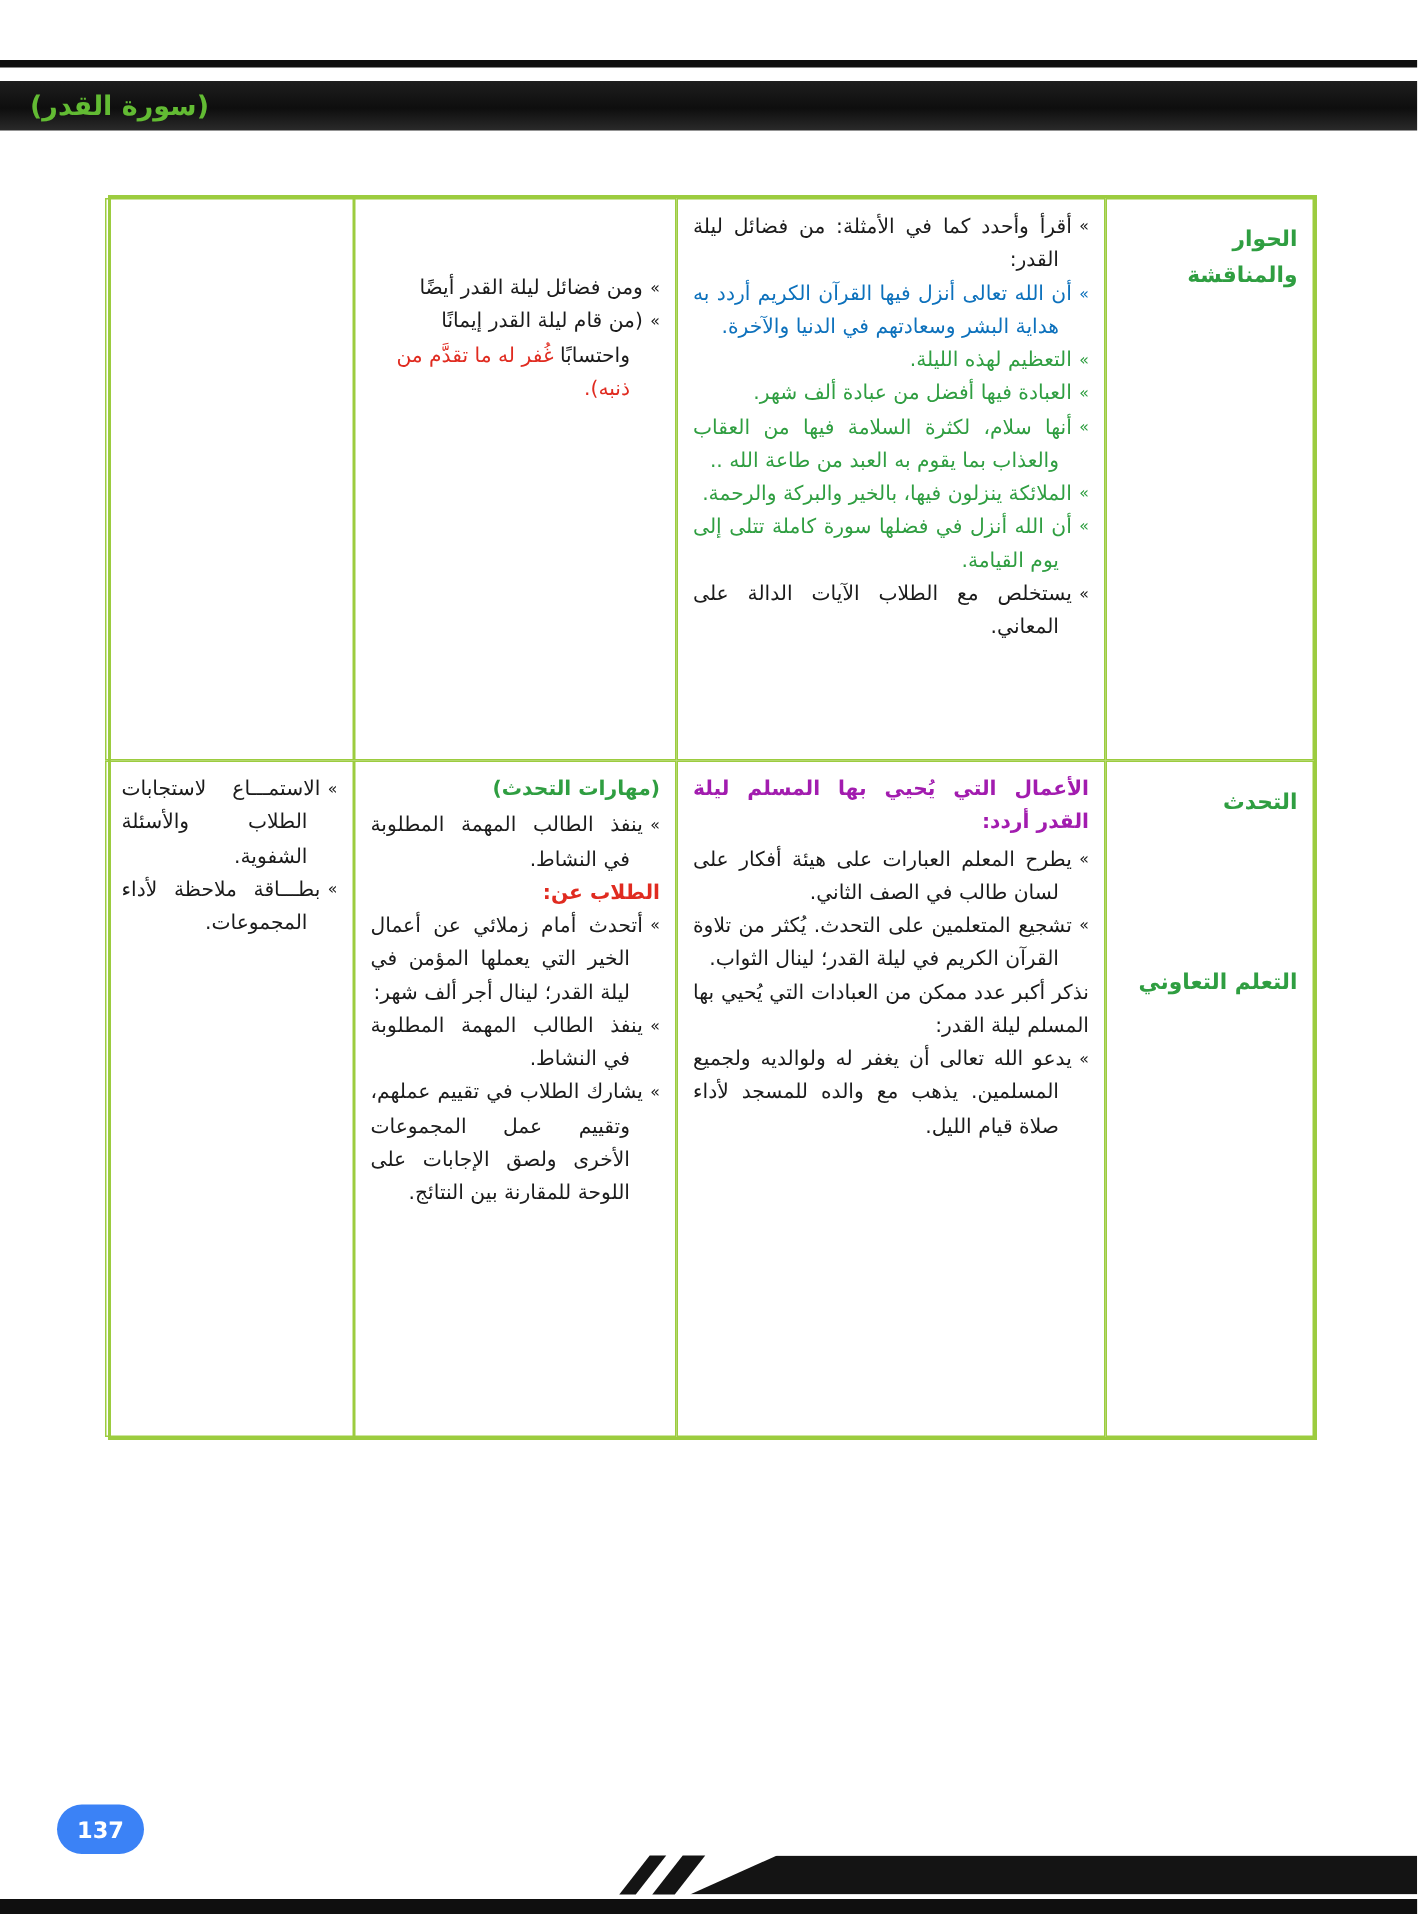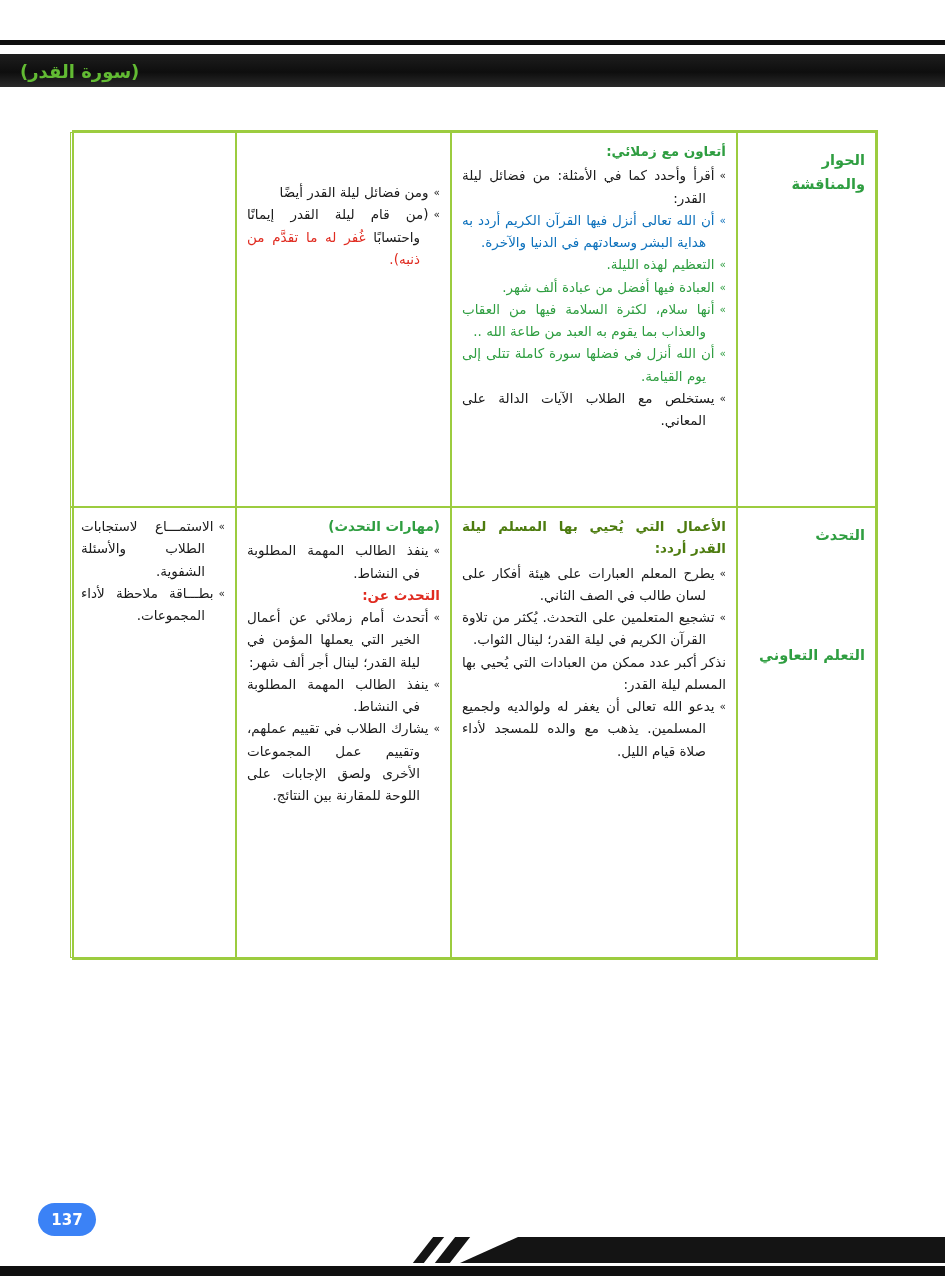--- a/index.html
+++ b/index.html
@@ -28,22 +28,22 @@
   }
   .cell {
     border:1px solid #9ccc3f; box-sizing:border-box; overflow:hidden;
     padding:7px 10px; font-size:13.5px; line-height:1.65; color:#1b1b1b;
     text-align:justify;
   }
   .label-cell { text-align:right; color:#2f9e41; font-weight:bold; font-size:14.5px; padding-top:16px; }
   .label-gap { margin-top:96px; }
   .cell-heading { font-weight:bold; margin-bottom:2px; }
   .heading-green { color:#2f9e41; }
-  .heading-black { color:#4d7c0f; }
-  .notes-cell-r1 { padding-top:48px; }
+  .heading-black { color:#a21caf; }
+  .notes-cell-r1 { padding-top:48px; text-align:right; }
   .notes-heading { color:#2f9e41; font-weight:bold; margin-bottom:2px; }
   .item { padding-right:20px; text-indent:-20px; }
   .item.no-bullet { padding-right:0; text-indent:0; }
   .item.bold { font-weight:bold; }
   .bullet { font-size:0.78em; margin-left:5px; direction:ltr; unicode-bidi:bidi-override; position:relative; top:-1px; }
   .c-black { color:#1b1b1b; } .c-green { color:#2f9e41; }
   .c-blue  { color:#0d71bc; } .c-red   { color:#e02b20; }
   
   .page-pill {
     position:absolute; left:38px; top:1203px; width:58px; height:33px;
@@ -70,27 +70,27 @@
     <span class="header-title">(سورة القدر)</span>
   </div>
 
   <div class="lesson-table">
 
     <div class="cell label-cell">
       <div>الحوار والمناقشة</div>
     </div>
 
     <div class="cell content-cell">
-      <div class="cell-heading heading-green">أتعاون مع زملائي:</div>
       <div>
           <div class="item c-black"><span class="bullet">«</span><span class="t">أقرأ وأحدد كما في الأمثلة: من فضائل ليلة القدر:</span></div>
           <div class="item c-blue"><span class="bullet">«</span><span class="t">أن الله تعالى أنزل فيها القرآن الكريم أردد به هداية البشر وسعادتهم في الدنيا والآخرة.</span></div>
           <div class="item c-green"><span class="bullet">«</span><span class="t">التعظيم لهذه الليلة.</span></div>
           <div class="item c-green"><span class="bullet">«</span><span class="t">العبادة فيها أفضل من عبادة ألف شهر.</span></div>
           <div class="item c-green"><span class="bullet">«</span><span class="t">أنها سلام، لكثرة السلامة فيها من العقاب والعذاب بما يقوم به العبد من طاعة الله ..</span></div>
+          <div class="item c-green"><span class="bullet">«</span><span class="t">الملائكة ينزلون فيها، بالخير والبركة والرحمة.</span></div>
           <div class="item c-green"><span class="bullet">«</span><span class="t">أن الله أنزل في فضلها سورة كاملة تتلى إلى يوم القيامة.</span></div>
           <div class="item c-black"><span class="bullet">«</span><span class="t">يستخلص مع الطلاب الآيات الدالة على المعاني.</span></div>
         </div>
     </div>
 
     <div class="cell notes-cell-r1">
       <div>
           <div class="item c-black"><span class="bullet">«</span><span class="t">ومن فضائل ليلة القدر أيضًا</span></div>
           <div class="item c-black"><span class="bullet">«</span><span class="t">(من قام ليلة القدر إيمانًا واحتسابًا</span><span class="t c-red"> غُفر له ما تقدَّم من ذنبه).</span></div>
         </div>
@@ -110,21 +110,21 @@
           <div class="item c-black"><span class="bullet">«</span><span class="t">تشجيع المتعلمين على التحدث. يُكثر من تلاوة القرآن الكريم في ليلة القدر؛ لينال الثواب.</span></div>
           <div class="item c-black no-bullet"><span class="t">نذكر أكبر عدد ممكن من العبادات التي يُحيي بها المسلم ليلة القدر:</span></div>
           <div class="item c-black"><span class="bullet">«</span><span class="t">يدعو الله تعالى أن يغفر له ولوالديه ولجميع المسلمين. يذهب مع والده للمسجد لأداء صلاة قيام الليل.</span></div>
         </div>
     </div>
 
     <div class="cell notes-cell">
       <div class="notes-heading">(مهارات التحدث)</div>
       <div>
           <div class="item c-black"><span class="bullet">«</span><span class="t">ينفذ الطالب المهمة المطلوبة في النشاط.</span></div>
-          <div class="item c-red no-bullet bold"><span class="t">التحدث عن:</span></div>
+          <div class="item c-red no-bullet bold"><span class="t">الطلاب عن:</span></div>
           <div class="item c-black"><span class="bullet">«</span><span class="t">أتحدث أمام زملائي عن أعمال الخير التي يعملها المؤمن في ليلة القدر؛ لينال أجر ألف شهر:</span></div>
           <div class="item c-black"><span class="bullet">«</span><span class="t">ينفذ الطالب المهمة المطلوبة في النشاط.</span></div>
           <div class="item c-black"><span class="bullet">«</span><span class="t">يشارك الطلاب في تقييم عملهم، وتقييم عمل المجموعات الأخرى ولصق الإجابات على اللوحة للمقارنة بين النتائج.</span></div>
         </div>
     </div>
 
     <div class="cell eval-cell">
       <div>
           <div class="item c-black"><span class="bullet">«</span><span class="t">الاستمـــاع لاستجابات الطلاب والأسئلة الشفوية.</span></div>
           <div class="item c-black"><span class="bullet">«</span><span class="t">بطـــاقة ملاحظة لأداء المجموعات.</span></div>

